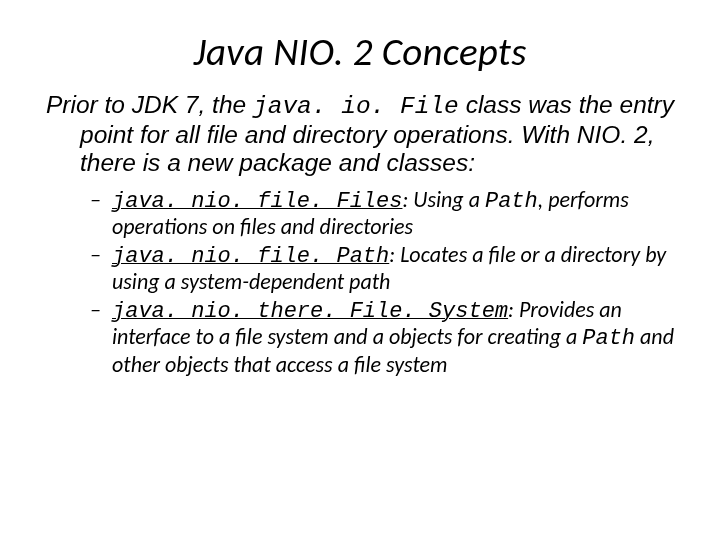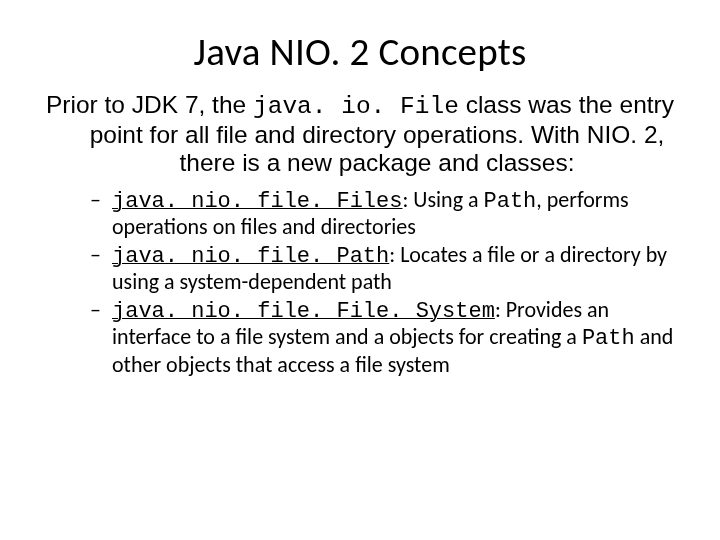--- a/index.html
+++ b/index.html
@@ -9,40 +9,40 @@
     height: 540px;
     background: #ffffff;
     font-family: Calibri, "Segoe UI", Arial, sans-serif;
     color: #000;
   }
   .slide {
     box-sizing: border-box;
     width: 720px;
     height: 540px;
     padding: 28px 46px 20px 46px;
+    font-style: italic;
   }
   .title {
     text-align: center;
     font-size: 39px;
     font-weight: 400;
     margin: 0 0 16px 0;
     letter-spacing: 0.2px;
   }
   .intro {
     font-family: Arial, Helvetica, sans-serif;
     font-size: 24.5px;
     line-height: 1.14;
     margin: 0 0 10px 0;
     padding-left: 0;
   }
   .intro .hang {
     display: block;
     padding-left: 34px;
     text-indent: -34px;
-    text-align: center;
   }
   .mono {
     font-family: Consolas, "Courier New", monospace;
   }
   ul.bullets {
     list-style: none;
     margin: 0;
     padding: 0 0 0 44px;
   }
   ul.bullets li {
@@ -73,16 +73,16 @@
   </p>
 
   <ul class="bullets">
     <li>
       <span class="mono u">java. nio. file. Files</span><span>: </span><span>Using a </span><span class="mono">Path</span><span>, performs operations on files and directories</span>
     </li>
     <li>
       <span class="mono u">java. nio. file. Path</span><span>: </span><span>Locates a file or a directory by using a system-dependent path</span>
     </li>
     <li>
-      <span class="mono u">java. nio. file. File. System</span><span>: </span><span>Provides an interface to a file system and a objects for creating a </span><span class="mono">Path</span><span> and other objects that access a file system</span>
+      <span class="mono u">java. nio. there. File. System</span><span>: </span><span>Provides an interface to a file system and a objects for creating a </span><span class="mono">Path</span><span> and other objects that access a file system</span>
     </li>
   </ul>
 </div>
 
 </body></html>

